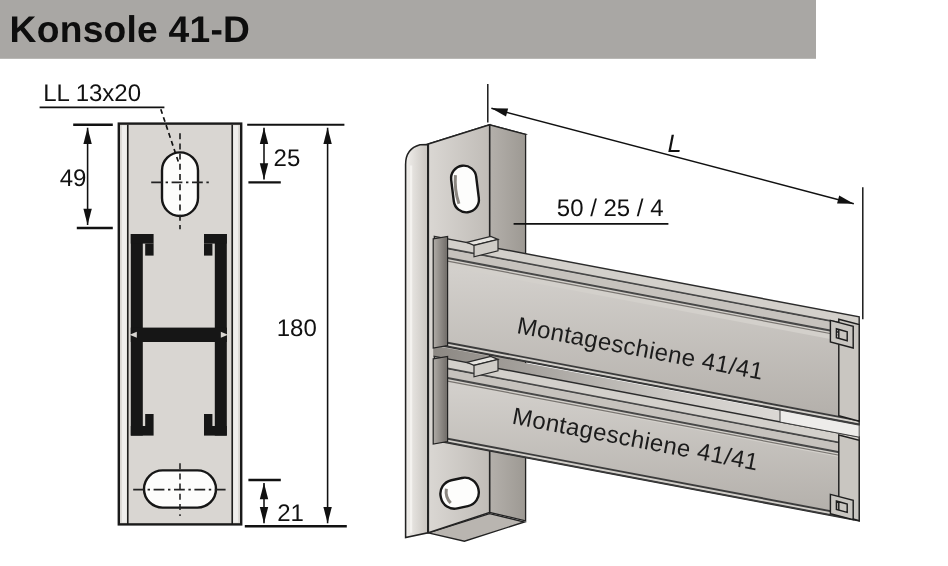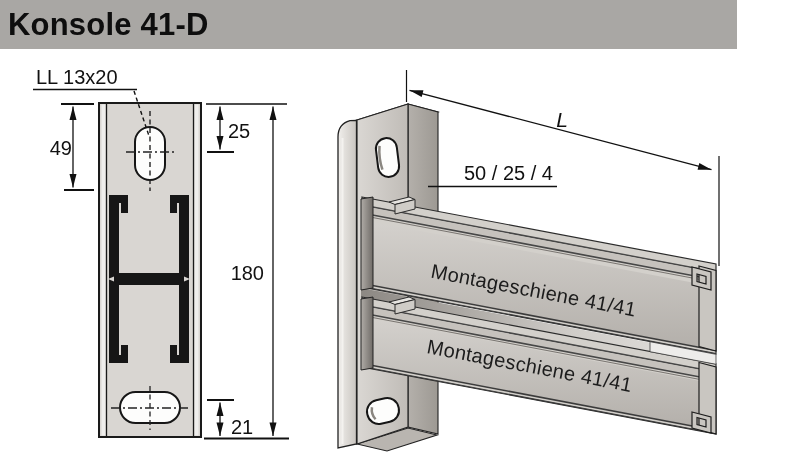--- a/index.html
+++ b/index.html
@@ -1,17 +1,17 @@
 <!DOCTYPE html>
 <html><head>
 <meta charset="utf-8">
 <style>
   html,body{margin:0;padding:0;background:#ffffff;}
   body{width:790px;height:472px;overflow:hidden;font-family:"Liberation Sans",sans-serif;position:relative;}
-  .header{width:737px;height:49px;background:#a9a7a4;display:flex;align-items:center;box-sizing:border-box;padding-left:8px;}
+  .header{width:680px;height:49px;background:#a9a7a4;display:flex;align-items:center;box-sizing:border-box;padding-left:8px;}
   .header .title{font-size:31px;font-weight:bold;color:#0e0e0e;letter-spacing:0.2px;}
   svg{display:block;}
   text{font-family:"Liberation Sans",sans-serif;fill:#111111;}
   .dim{font-size:20px;}
   .dimL{font-size:21px;font-style:italic;}
   .rail-text{font-size:20px;fill:#1c1c1c;letter-spacing:0.3px;}
 </style>
 </head>
 <body>
 

